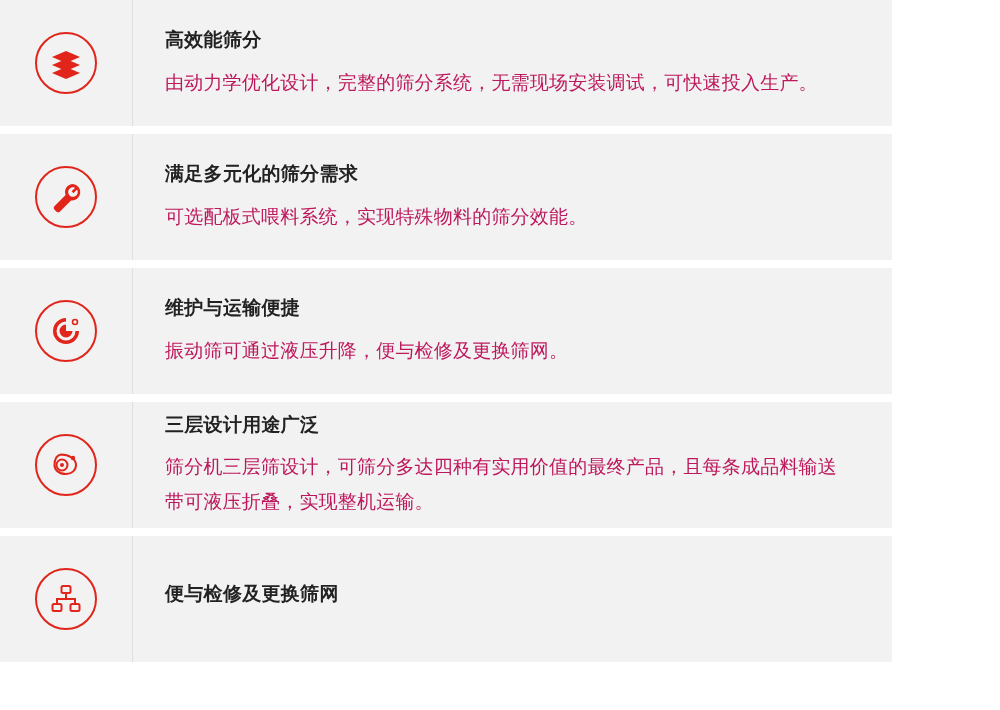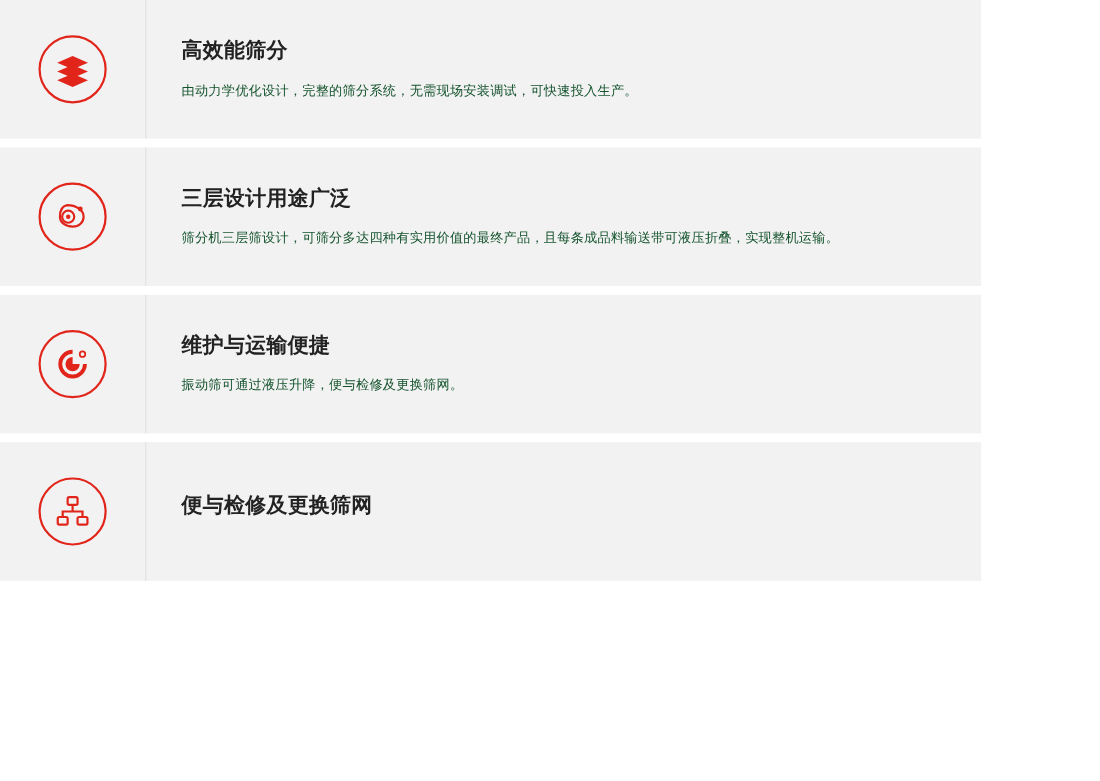--- a/index.html
+++ b/index.html
@@ -59,22 +59,22 @@
   }
   .feature-title {
     font-size: 19px;
     font-weight: bold;
     color: #222222;
     line-height: 1.5;
     margin-bottom: 10px;
     letter-spacing: 0.3px;
   }
   .feature-desc {
-    font-size: 12px;
-    color: #14532d;
+    font-size: 19px;
+    color: #be185d;
     line-height: 1.85;
     letter-spacing: 0.2px;
   }
 </style>
 </head>
 <body>
 
 <div class="feature-list">
 
   <div class="feature-row">
@@ -86,35 +86,31 @@
           <polygon points="17,21 31,27 17,33 3,27" fill="#e1251b"></polygon>
         </svg>
       </div>
     </div>
     <div class="text-cell">
       <div class="feature-title">高效能筛分</div>
       <div class="feature-desc">由动力学优化设计，完整的筛分系统，无需现场安装调试，可快速投入生产。</div>
     </div>
   </div>
 
-
   <div class="feature-row">
     <div class="icon-cell">
       <div class="icon-circle">
         <svg width="34" height="34" viewBox="0 0 34 34" aria-hidden="true">
-          <path d="M12 6.5 C20 6.5 27 11 27 17 C27 22 23 26 17 26 C10 26 5.5 22 5.5 17 C5.5 11 7 7.5 12 6.5 Z" fill="none" stroke="#e1251b" stroke-width="2"></path>
-          <circle cx="13" cy="17" r="5.5" fill="none" stroke="#e1251b" stroke-width="2"></circle>
-          <circle cx="13" cy="17" r="2" fill="#e1251b"></circle>
-          <circle cx="24" cy="10" r="2.2" fill="#e1251b"></circle>
+          <path d="M24 4a8 8 0 0 0-7.4 11l-11 11a2.6 2.6 0 0 0 0 3.7l1.7 1.7a2.6 2.6 0 0 0 3.7 0l11-11A8 8 0 1 0 24 4zm0 3.2a4.8 4.8 0 0 1 2.2.5l-3.6 3.6 1.9 1.9 3.6-3.6A4.8 4.8 0 1 1 24 7.2z" fill="#e1251b"></path>
         </svg>
       </div>
     </div>
     <div class="text-cell">
-      <div class="feature-title">三层设计用途广泛</div>
-      <div class="feature-desc">筛分机三层筛设计，可筛分多达四种有实用价值的最终产品，且每条成品料输送带可液压折叠，实现整机运输。</div>
+      <div class="feature-title">满足多元化的筛分需求</div>
+      <div class="feature-desc">可选配板式喂料系统，实现特殊物料的筛分效能。</div>
     </div>
   </div>
 
   <div class="feature-row">
     <div class="icon-cell">
       <div class="icon-circle">
         <svg width="34" height="34" viewBox="0 0 34 34" aria-hidden="true">
           <path d="M17 4a13 13 0 1 0 13 13h-3.5A9.5 9.5 0 1 1 17 7.5z" fill="#e1251b"></path>
           <path d="M17 10.5a6.5 6.5 0 1 0 6.5 6.5h-6.5z" fill="#e1251b"></path>
           <circle cx="26" cy="8" r="2.5" fill="none" stroke="#e1251b" stroke-width="1.6"></circle>
@@ -124,20 +120,37 @@
     <div class="text-cell">
       <div class="feature-title">维护与运输便捷</div>
       <div class="feature-desc">振动筛可通过液压升降，便与检修及更换筛网。</div>
     </div>
   </div>
 
   <div class="feature-row">
     <div class="icon-cell">
       <div class="icon-circle">
         <svg width="34" height="34" viewBox="0 0 34 34" aria-hidden="true">
+          <path d="M12 6.5 C20 6.5 27 11 27 17 C27 22 23 26 17 26 C10 26 5.5 22 5.5 17 C5.5 11 7 7.5 12 6.5 Z" fill="none" stroke="#e1251b" stroke-width="2"></path>
+          <circle cx="13" cy="17" r="5.5" fill="none" stroke="#e1251b" stroke-width="2"></circle>
+          <circle cx="13" cy="17" r="2" fill="#e1251b"></circle>
+          <circle cx="24" cy="10" r="2.2" fill="#e1251b"></circle>
+        </svg>
+      </div>
+    </div>
+    <div class="text-cell">
+      <div class="feature-title">三层设计用途广泛</div>
+      <div class="feature-desc">筛分机三层筛设计，可筛分多达四种有实用价值的最终产品，且每条成品料输送带可液压折叠，实现整机运输。</div>
+    </div>
+  </div>
+
+  <div class="feature-row">
+    <div class="icon-cell">
+      <div class="icon-circle">
+        <svg width="34" height="34" viewBox="0 0 34 34" aria-hidden="true">
           <rect x="12.5" y="4" width="9" height="7" rx="1.5" fill="none" stroke="#e1251b" stroke-width="2"></rect>
           <rect x="3.5" y="22" width="9" height="7" rx="1.5" fill="none" stroke="#e1251b" stroke-width="2"></rect>
           <rect x="21.5" y="22" width="9" height="7" rx="1.5" fill="none" stroke="#e1251b" stroke-width="2"></rect>
           <path d="M17 11v6M8 22v-5h18v5" fill="none" stroke="#e1251b" stroke-width="2"></path>
         </svg>
       </div>
     </div>
     <div class="text-cell">
       <div class="feature-title">便与检修及更换筛网</div>
     </div>

